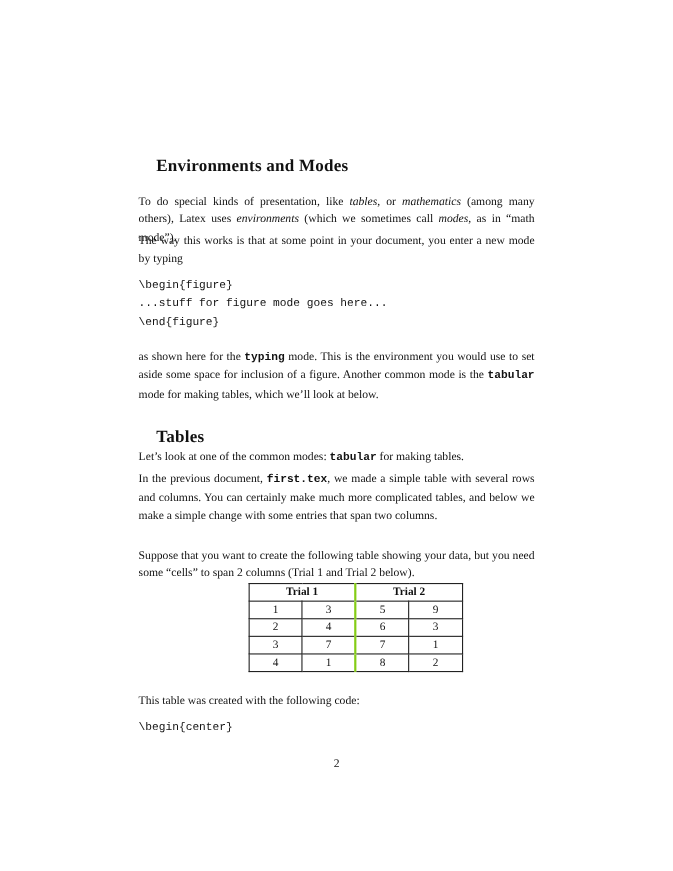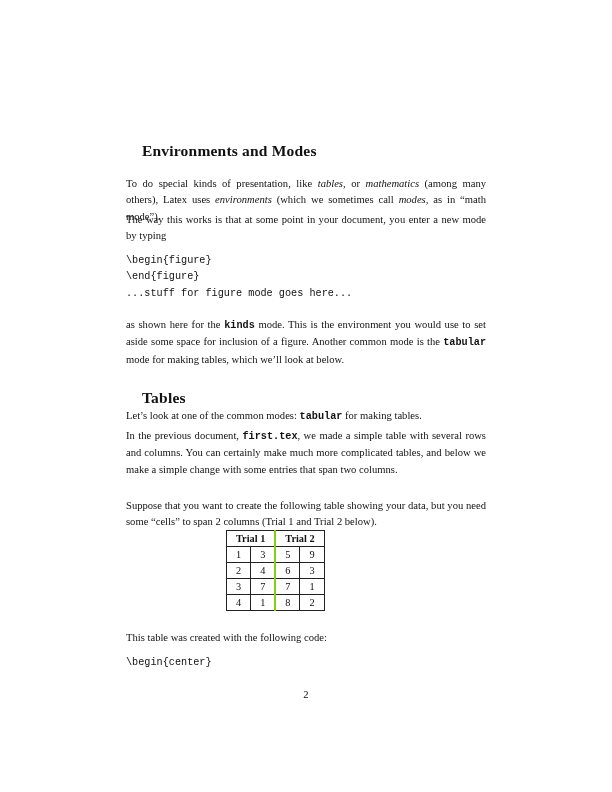--- a/index.html
+++ b/index.html
@@ -11,41 +11,41 @@
   p { font-family: "Liberation Serif", "DejaVu Serif", serif; font-size: 10.6px;
       line-height: 16.3px; margin: 0; position: absolute; left: 0; width: 360px;
       text-align: justify; }
   p.last-left { text-align: left; }
   .code { font-family: "Liberation Mono", "DejaVu Sans Mono", monospace; font-size: 10.2px;
           line-height: 16.3px; position: absolute; left: 0; white-space: pre; margin: 0; }
   code { font-family: "Liberation Mono", "DejaVu Sans Mono", monospace; font-size: 10.2px; font-weight: bold; }
   em { font-style: italic; }
   table.data { position: absolute; left: 100px; top: 530px; border-collapse: collapse;
                font-family: "Liberation Serif", "DejaVu Serif", serif; font-size: 10.3px; }
-  table.data td, table.data th { border: 1px solid #222; padding: 0 9px; height: 15px;
+  table.data td, table.data th { border: 1px solid #222; padding: 0 21px; height: 15px;
                                  text-align: center; line-height: 15px; font-weight: normal; }
   table.data th.group { font-weight: bold; }
   table.data .sep { border-left: 2px solid #84cc16; }
   .pagenum { position: absolute; left: 0; width: 360px; text-align: center; top: 689px;
              font-family: "Liberation Serif", "DejaVu Serif", serif; font-size: 10.6px; }
 </style>
 </head>
 <body>
 
 <div class="page">
 
   <h2 style="top:126px;">Environments and Modes</h2>
 
   <p style="top:160px;margin-top:16px;"><span>To do special kinds of presentation, like </span><em>tables</em><span>, or </span><em>mathematics</em><span> (among many others), Latex uses </span><em>environments</em><span> (which we sometimes call </span><em>modes</em><span>, as in “math mode”).</span></p>
 
   <p style="top:212px;">The way this works is that at some point in your document, you enter a new mode by typing</p>
 
-  <div class="code" style="top:253px;"><div>\begin{figure}</div><div>\end{figure}</div><div>...stuff for figure mode goes here...</div></div>
+  <div class="code" style="top:253px;"><div>\begin{figure}</div><div>...stuff for figure mode goes here...</div><div>\end{figure}</div></div>
 
-  <p style="top:317px;"><span>as shown here for the </span><code>kinds</code><span> mode. This is the environment you would use to set aside some space for inclusion of a figure. Another common mode is the </span><code>tabular</code><span> mode for making tables, which we’ll look at below.</span></p>
+  <p style="top:317px;"><span>as shown here for the </span><code>typing</code><span> mode. This is the environment you would use to set aside some space for inclusion of a figure. Another common mode is the </span><code>tabular</code><span> mode for making tables, which we’ll look at below.</span></p>
 
   <h2 style="top:373px;">Tables</h2>
 
   <p style="top:408px;" class="last-left"><span>Let’s look at one of the common modes: </span><code>tabular</code><span> for making tables.</span></p>
 
   <p style="top:428px;"><span>In the previous document, </span><code>first.tex</code><span>, we made a simple table with several rows and columns. You can certainly make much more complicated tables, and below we make a simple change with some entries that span two columns.</span></p>
 
   <p style="top:498px;">Suppose that you want to create the following table showing your data, but you need some “cells” to span 2 columns (Trial 1 and Trial 2 below).</p>
 
   <table class="data">

